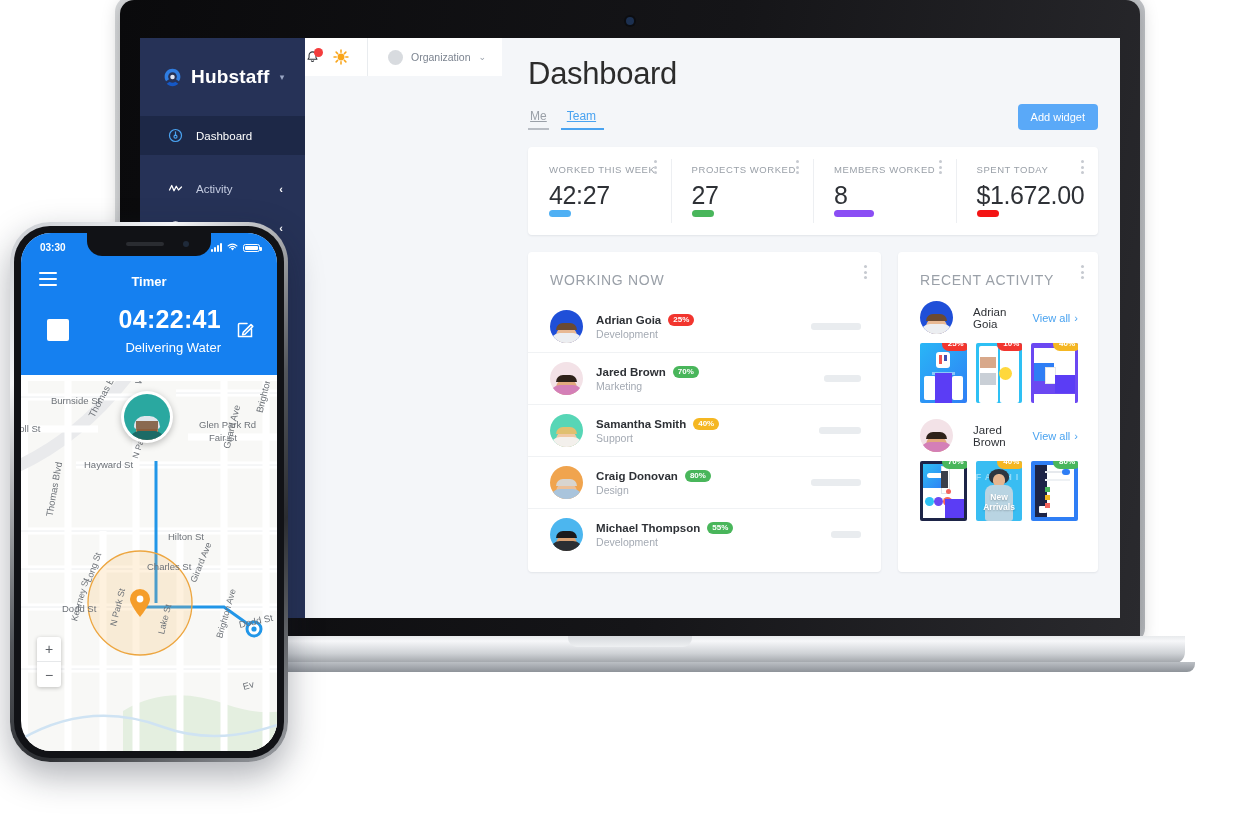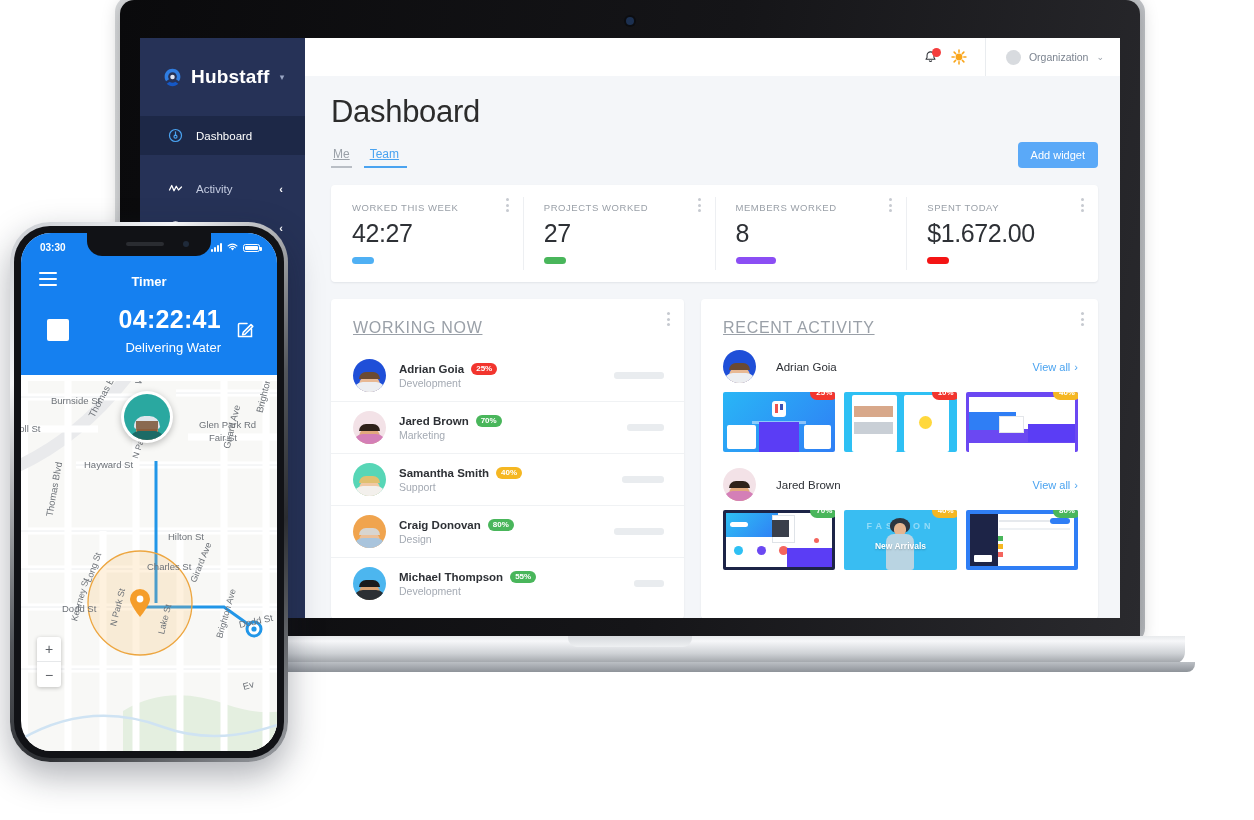--- a/index.html
+++ b/index.html
@@ -58,21 +58,21 @@
   .nav-item {
     height:39px; display:flex; align-items:center; padding-left:28px; gap:13px;
     font-size:11.5px; color:#c3cbe0; position:relative;
   }
   .nav-item.active { background:#1d2847; color:#fff; }
   .nav-icon { width:15px; height:15px; flex:0 0 15px; display:flex; align-items:center; justify-content:center; }
   .nav-chev { position:absolute; right:22px; font-size:11px; color:#fff; font-weight:bold; }
   .nav-gap { height:14px; }
 
   
-  .main { flex:1; background:#f4f6f9; display:flex; flex-direction:column; min-width:0; }
+  .main { flex:1; background:#f4f6f9; display:flex; flex-direction:row; min-width:0; }
 
   .topbar { height:38px; background:#fff; display:flex; align-items:center; justify-content:flex-end;
     padding-right:16px; gap:0; }
   .topbar-icons { display:flex; align-items:center; gap:13px; padding-right:18px; }
   .bell { position:relative; width:15px; height:15px; }
   .bell-dot { position:absolute; right:-3px; top:-2px; width:9px; height:9px; border-radius:50%; background:#f43d3d; }
   .sun { width:16px; height:16px; }
   .org-box { display:flex; align-items:center; gap:8px; padding-left:20px; border-left:1px solid #e9ecef; height:38px; }
   .org-avatar { width:15px; height:15px; border-radius:50%; background:#d8dbdf; }
   .org-label { font-size:10.5px; color:#7c8490; }
@@ -88,31 +88,31 @@
   .tab .bar { position:absolute; left:0; right:8px; bottom:0; height:2.5px; background:#b9bec5; }
   .tab.active { color:#4aa3f0; padding-left:10px; }
   .tab.active .bar { background:#4aa3f0; left:4px; right:2px; }
   .add-widget { background:#5aa9f8; color:#fff; font-size:11px; padding:7px 13px; border-radius:4px; border:none; }
 
   
   .stats { display:flex; background:#fff; border-radius:4px; box-shadow:0 1px 2px rgba(40,50,70,.09); margin-bottom:17px; }
   .stat { flex:1; padding:17px 0 18px 21px; position:relative; }
   .stat + .stat:before { content:""; position:absolute; left:0; top:12px; bottom:12px; width:1px; background:#edeff2; }
   .stat-label { font-size:9.5px; letter-spacing:.55px; color:#9aa0a8; margin-bottom:6px; }
-  .stat-value { font-size:25px; color:#2e3136; font-weight:normal; letter-spacing:-.4px; margin-bottom:9px; }
+  .stat-value { font-size:25px; color:#2e3136; font-weight:normal; letter-spacing:-.4px; }
   .stat-bar { height:7px; border-radius:4px; }
   .kebab { position:absolute; right:14px; top:13px; width:3px; }
   .kebab i { display:block; width:3px; height:3px; border-radius:50%; background:#c6cad0; margin-bottom:2.5px; }
 
   
   .panels { display:flex; gap:17px; }
   .panel { background:#fff; border-radius:4px; box-shadow:0 1px 2px rgba(40,50,70,.09); position:relative; }
   .panel-working { flex:0 0 353px; height:320px; overflow:hidden; }
   .panel-activity { flex:1; height:320px; overflow:hidden; }
-  .panel-title { font-size:16px; letter-spacing:.7px; color:#9aa0a8; padding:20px 0 13px 22px;text-decoration:underline; }
+  .panel-title { font-size:14px; letter-spacing:.7px; color:#9aa0a8; padding:20px 0 13px 22px; }
 
   
   .wn-row { display:flex; align-items:center; padding:9px 20px 9px 22px; border-top:1px solid #f0f2f4; }
   .wn-row:first-of-type { border-top:none; }
   .avatar { width:33px; height:33px; border-radius:50%; flex:0 0 33px; overflow:hidden; position:relative; }
   .wn-info { flex:1; padding-left:13px; min-width:0; }
   .wn-name-row { display:flex; align-items:center; gap:7px; }
   .wn-name { font-size:11.5px; color:#2e3136; font-weight:bold; }
   .pct { font-size:8px; color:#fff; font-weight:bold; padding:2px 5px; border-radius:8px; line-height:1; }
   .wn-role { font-size:10.5px; color:#a4aab3; margin-top:2px; }

